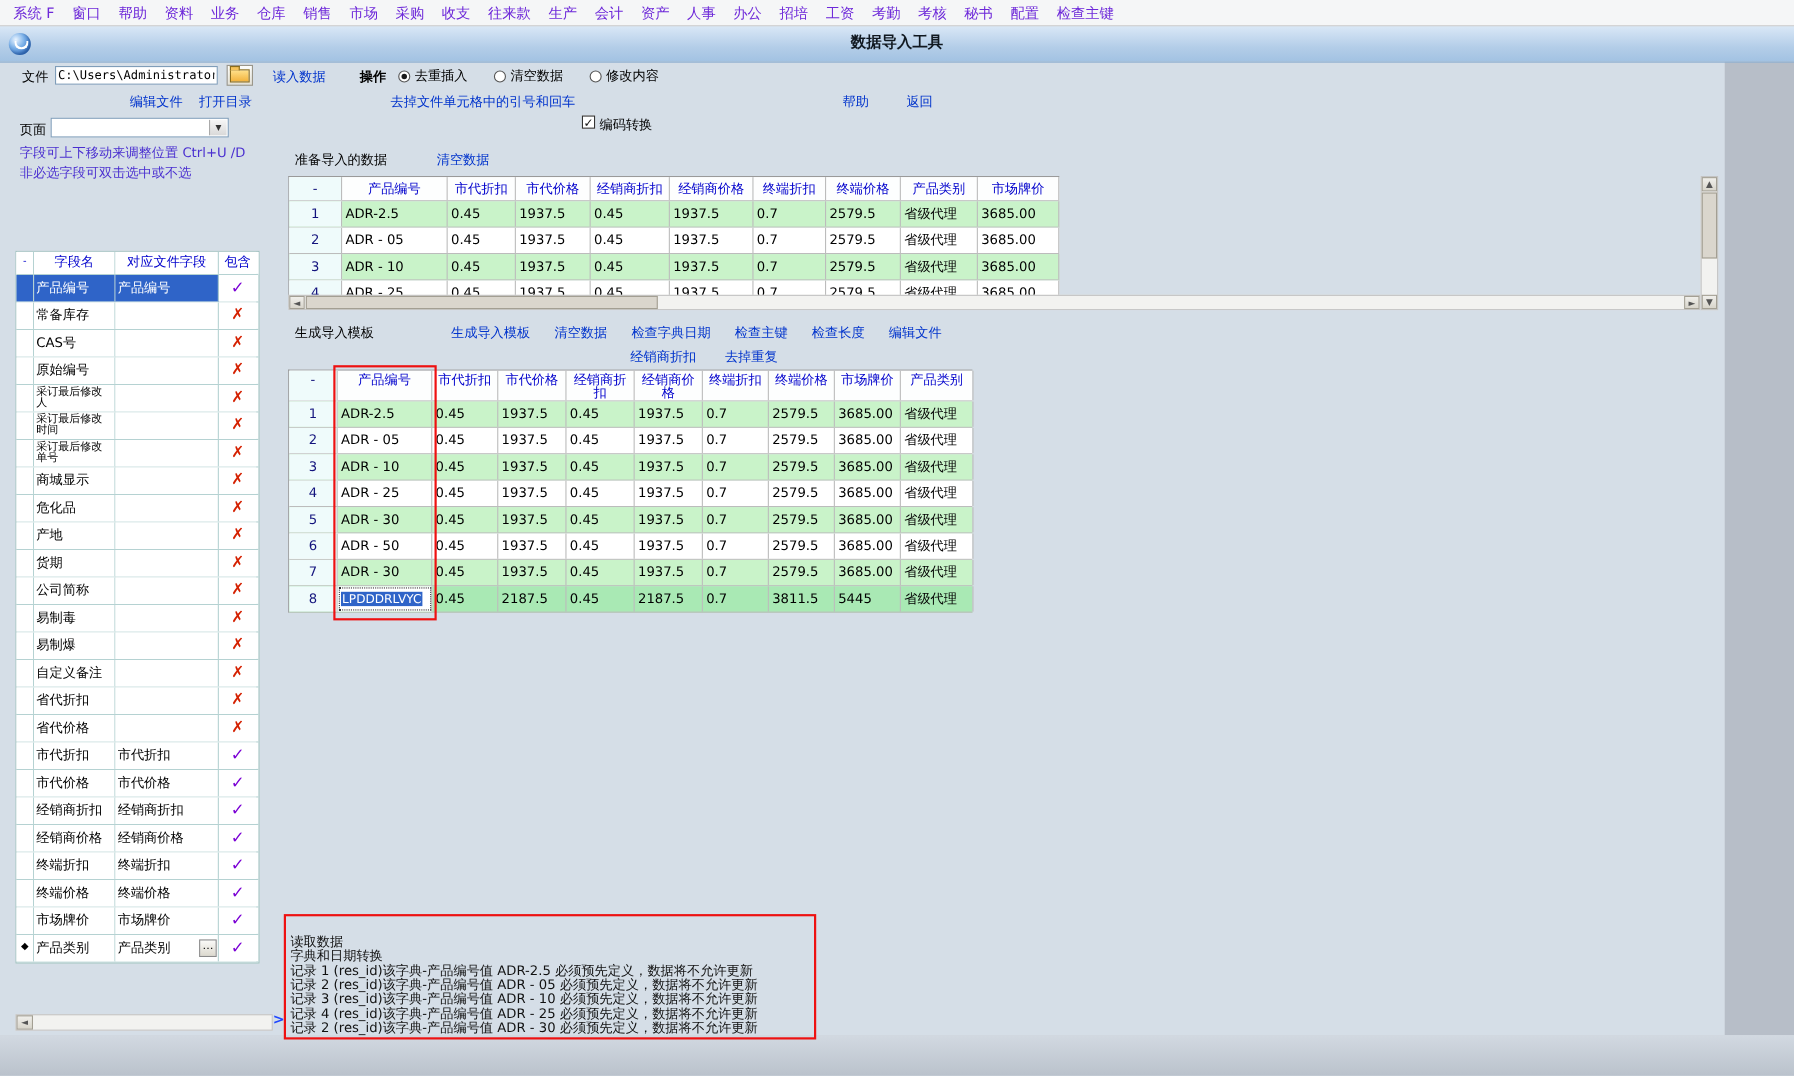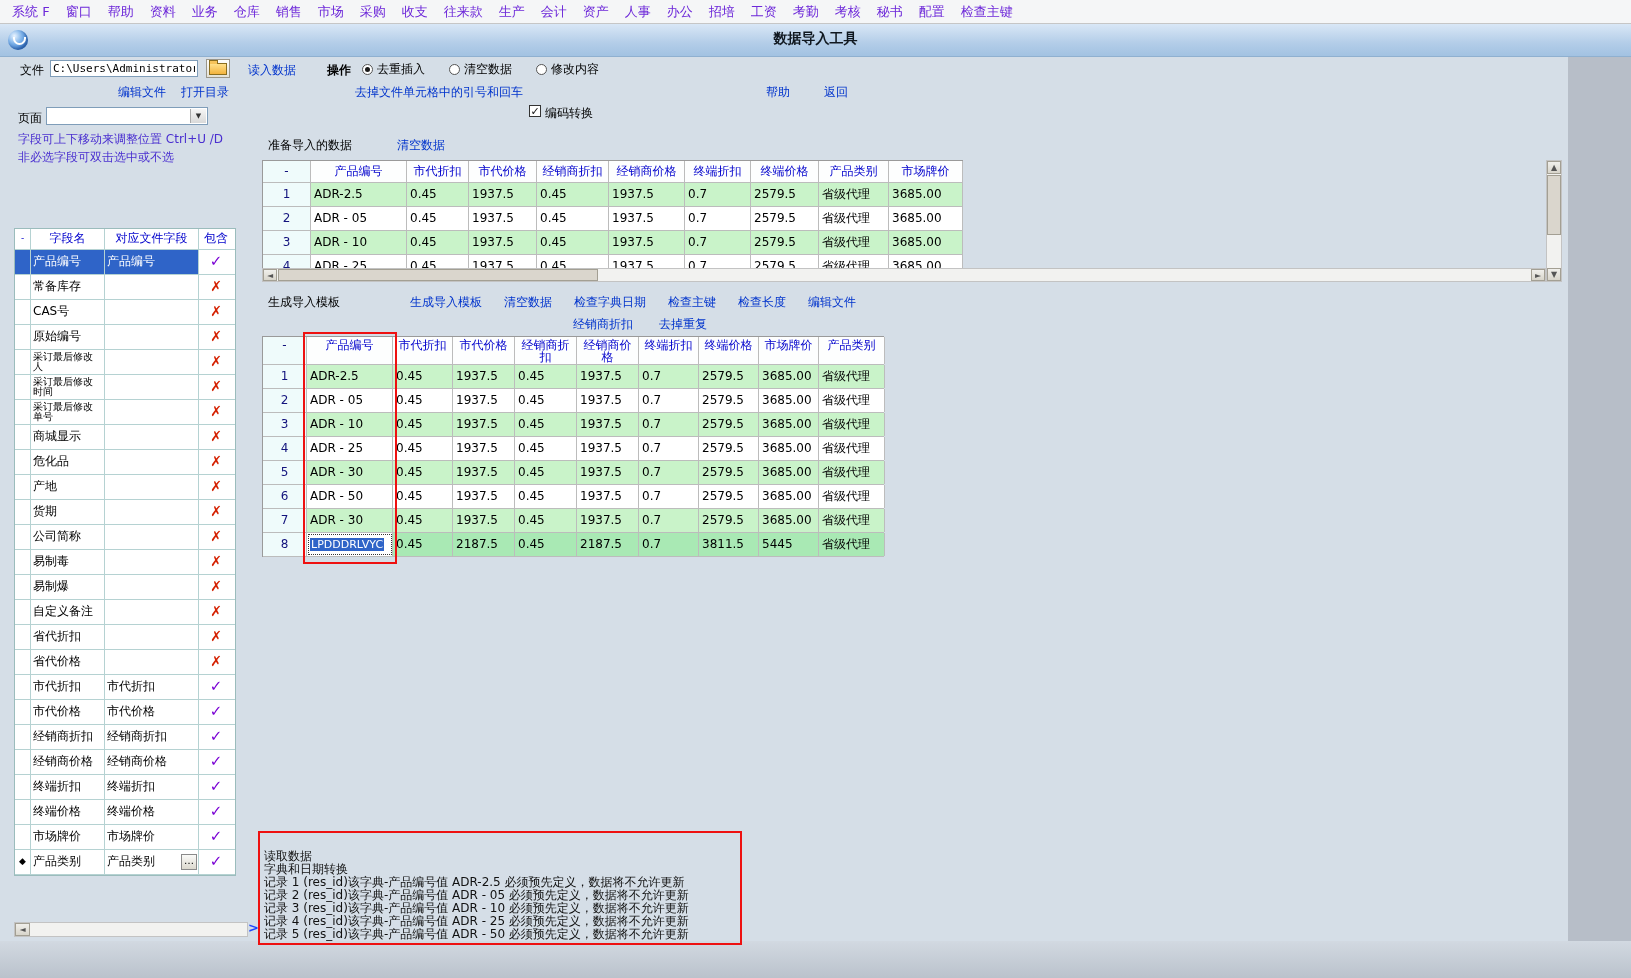--- a/index.html
+++ b/index.html
@@ -534,14 +534,14 @@
 <div class="red-box" style="left:303px;top:332px;width:90px;height:228px;"></div>
 <div class="red-box" style="left:258px;top:831px;width:480px;height:110px;"></div>
 
 <div class="abs" id="log">
     <div>读取数据</div>
     <div>字典和日期转换</div>
     <div>记录 1 (res_id)该字典-产品编号值 ADR-2.5 必须预先定义，数据将不允许更新</div>
     <div>记录 2 (res_id)该字典-产品编号值 ADR - 05 必须预先定义，数据将不允许更新</div>
     <div>记录 3 (res_id)该字典-产品编号值 ADR - 10 必须预先定义，数据将不允许更新</div>
     <div>记录 4 (res_id)该字典-产品编号值 ADR - 25 必须预先定义，数据将不允许更新</div>
-    <div>记录 5 (res_id)该字典-产品编号值 ADR - 50 必须预先定义，数据将不允许更新</div>
+    <div>记录 2 (res_id)该字典-产品编号值 ADR - 30 必须预先定义，数据将不允许更新</div>
   </div>
 
 </body></html>

